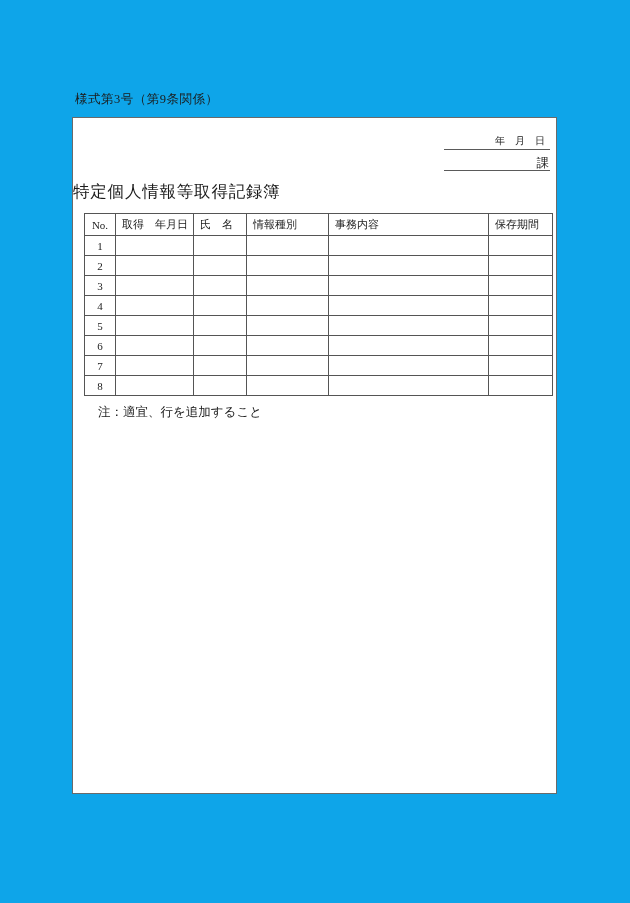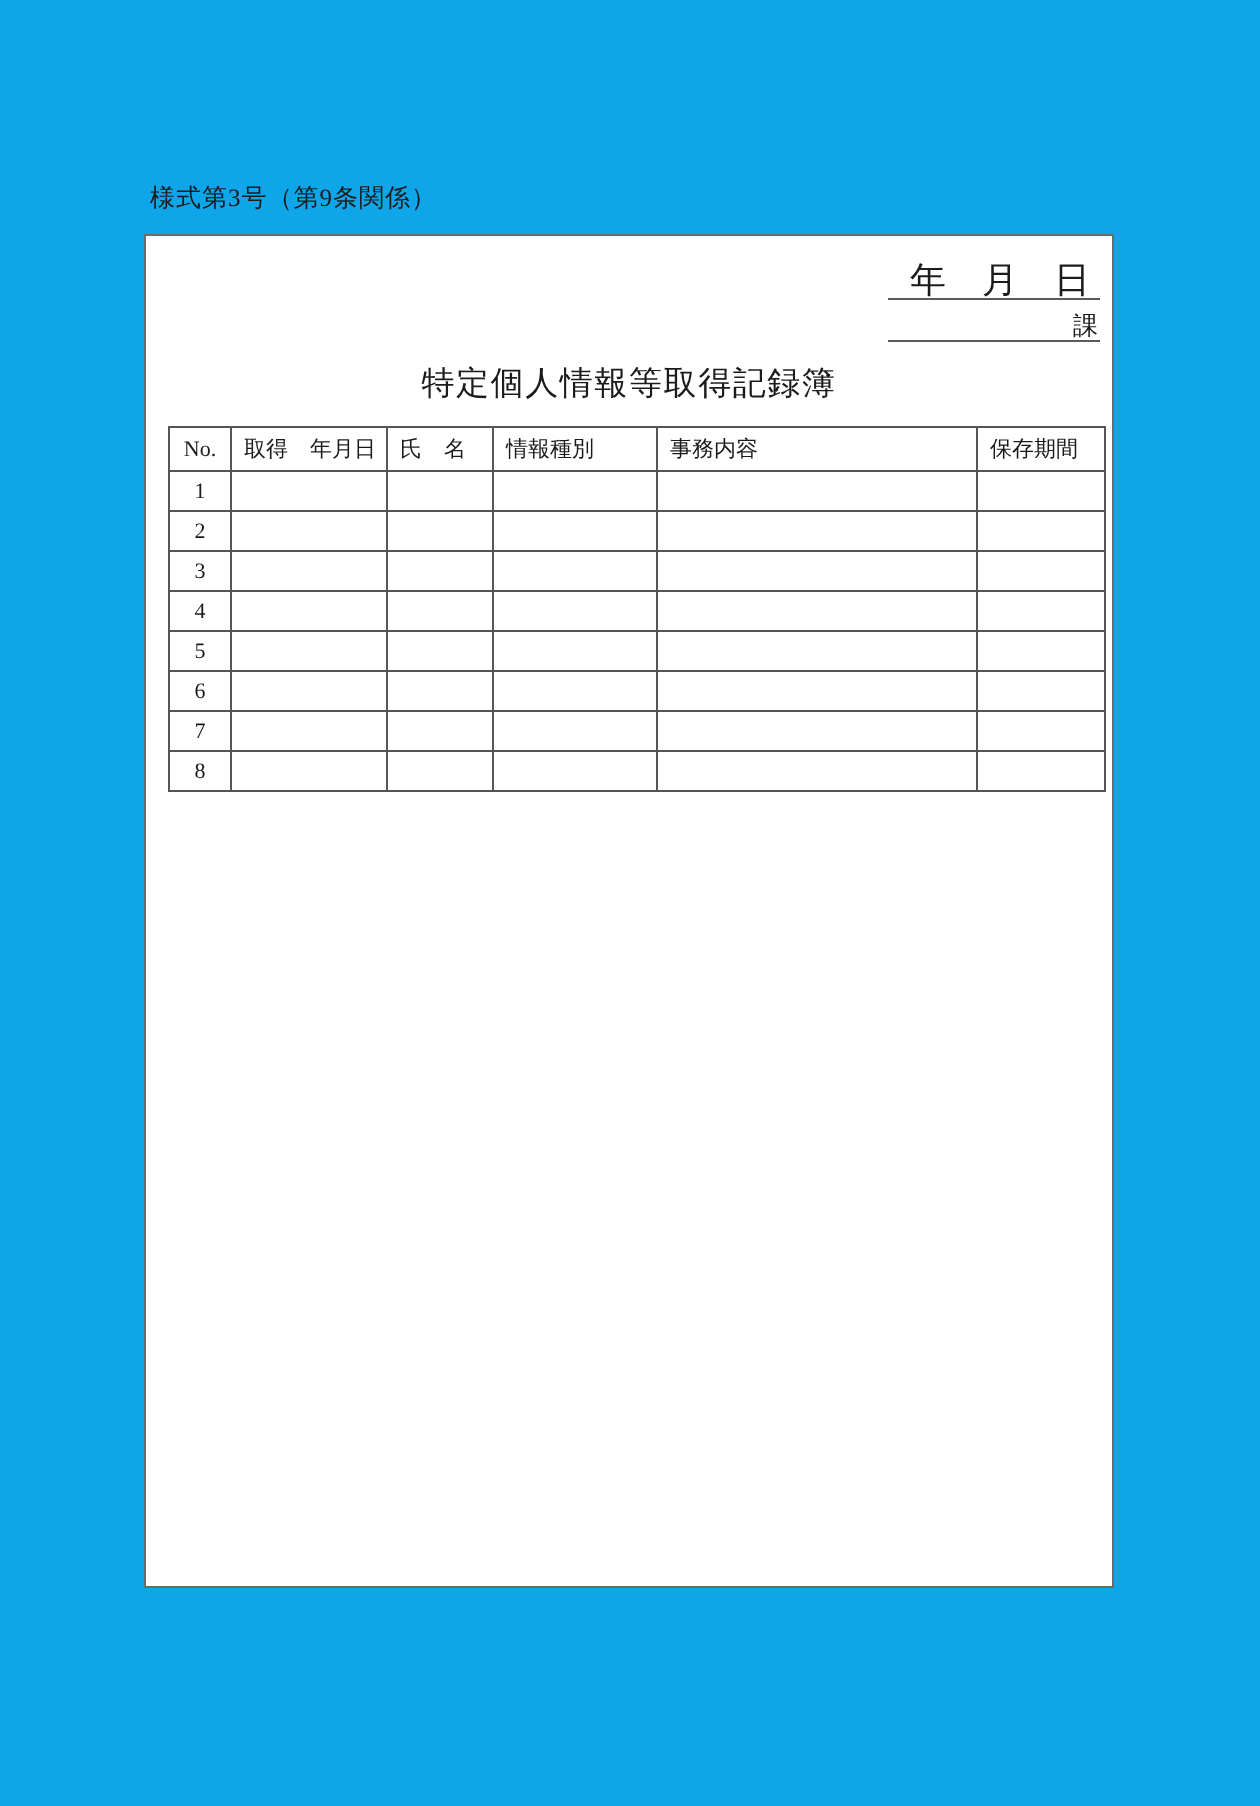--- a/index.html
+++ b/index.html
@@ -39,38 +39,38 @@
     top: 14px;
     right: 6px;
     width: 106px;
   }
   .date-line {
     height: 17px;
     line-height: 17px;
     border-bottom: 1px solid #5a5a5a;
     text-align: right;
     padding-right: 5px;
-    font-size: 18px;
+    font-size: 10px;
     white-space: pre;
   }
   .section-line {
     height: 20px;
     line-height: 26px;
     border-bottom: 1px solid #5a5a5a;
     text-align: right;
     padding-right: 1px;
     font-size: 12.5px;
     white-space: pre;
   }
   .form-title {
     position: absolute;
     top: 63px;
     left: 0;
     width: 100%;
-    text-align: center;
+    text-align: left;
     font-size: 16.5px;
     letter-spacing: 0.8px;
     white-space: pre;
   }
   table.record-table {
     position: absolute;
     left: 11px;
     top: 95px;
     border-collapse: collapse;
     table-layout: fixed;
@@ -213,17 +213,18 @@
           <td class="no-cell">8</td>
           <td></td>
           <td></td>
           <td></td>
           <td></td>
           <td></td>
         </tr>
       </tbody>
     </table>
 
+    <div class="note-text">注：適宜、行を追加すること</div>
 
   </div>
 
 
 </div>
 
 </body></html>

